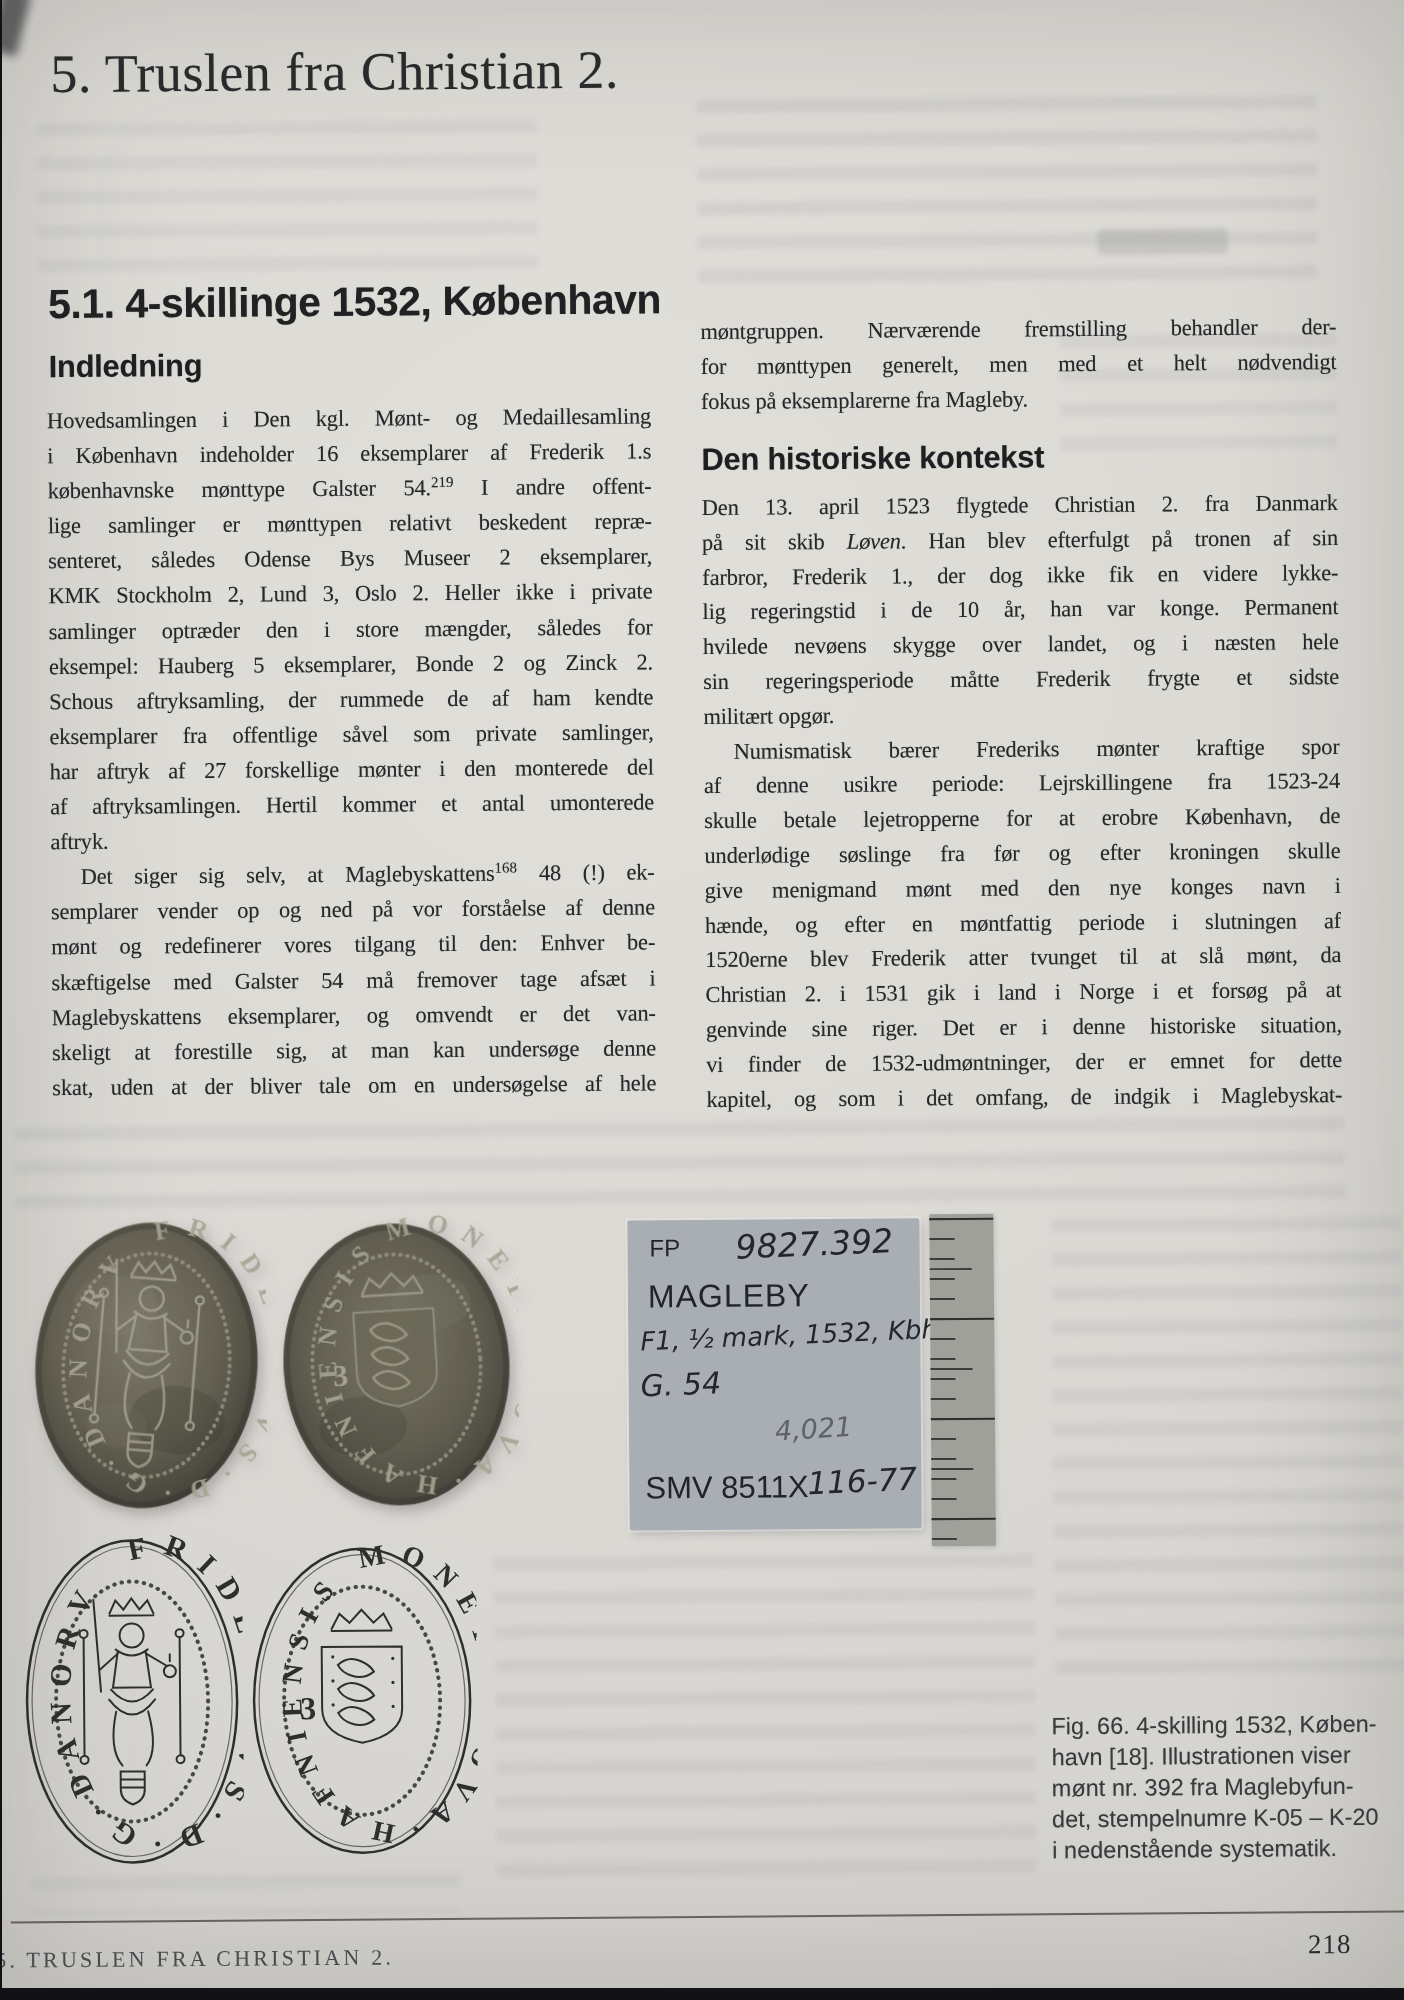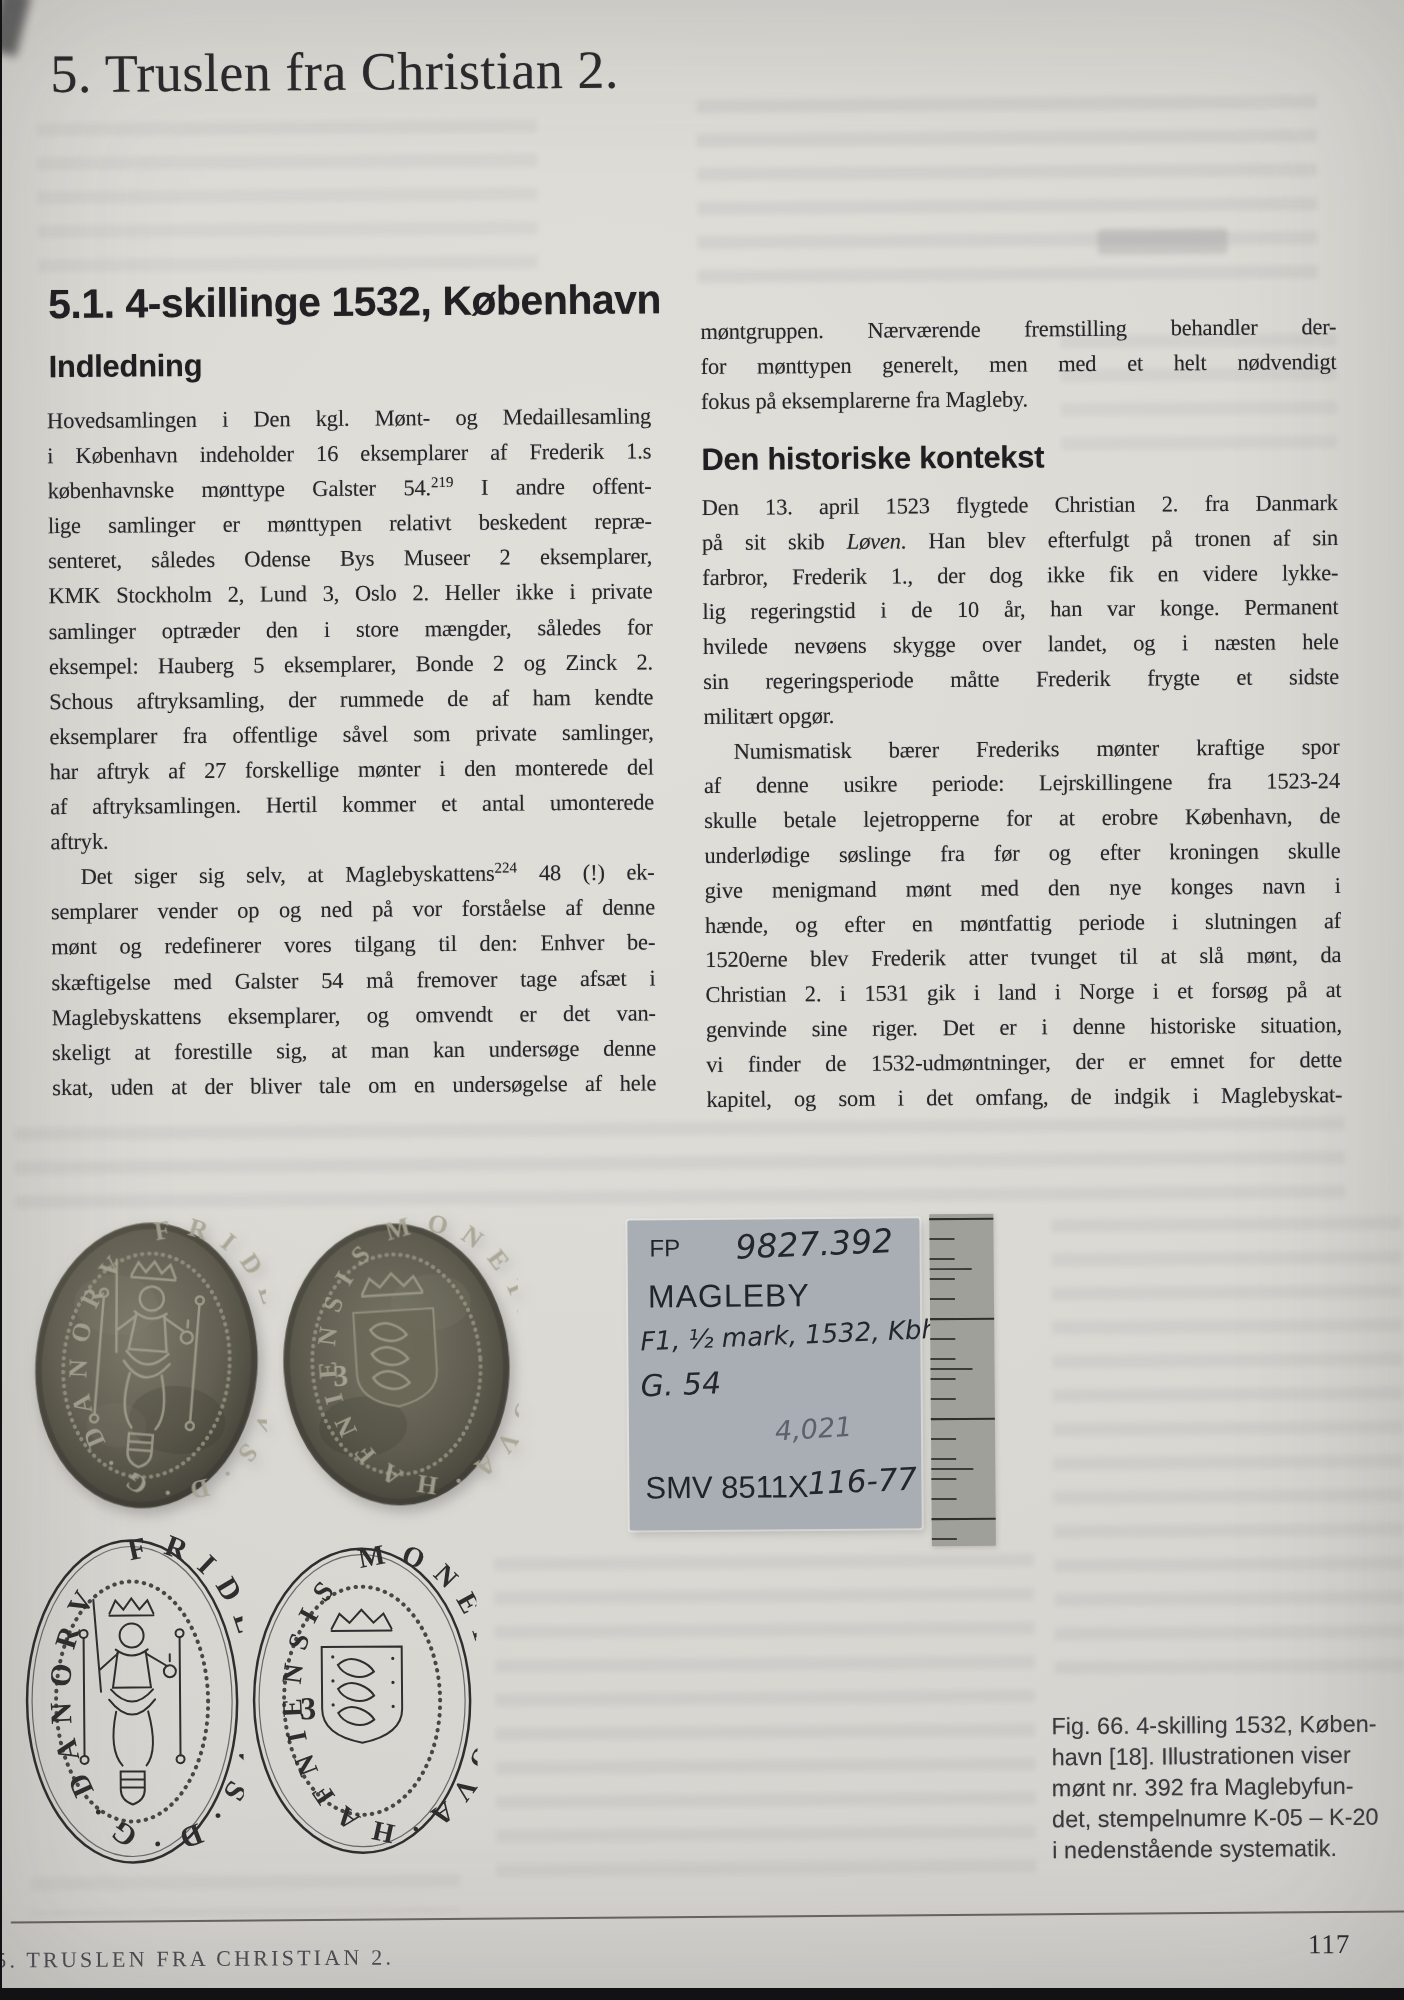--- a/index.html
+++ b/index.html
@@ -100,21 +100,21 @@
     <div class="bl">senteret, således Odense Bys Museer 2 eksemplarer,</div>
     <div class="bl">KMK Stockholm 2, Lund 3, Oslo 2. Heller ikke i private</div>
     <div class="bl">samlinger optræder den i store mængder, således for</div>
     <div class="bl">eksempel: Hauberg 5 eksemplarer, Bonde 2 og Zinck 2.</div>
     <div class="bl">Schous aftryksamling, der rummede de af ham kendte</div>
     <div class="bl">eksemplarer fra offentlige såvel som private samlinger,</div>
     <div class="bl">har aftryk af 27 forskellige mønter i den monterede del</div>
     <div class="bl">af aftryksamlingen. Hertil kommer et antal umonterede</div>
     <div class="bl nj">aftryk.</div>
     <div class="bl ind">
-      <span>Det siger sig selv, at Maglebyskattens</span><span class="sup">224</span><span> 48 (!) ek-</span>
+      <span>Det siger sig selv, at Maglebyskattens</span><span class="sup">168</span><span> 48 (!) ek-</span>
     </div>
     <div class="bl">semplarer vender op og ned på vor forståelse af denne</div>
     <div class="bl">mønt og redefinerer vores tilgang til den: Enhver be-</div>
     <div class="bl">skæftigelse med Galster 54 må fremover tage afsæt i</div>
     <div class="bl">Maglebyskattens eksemplarer, og omvendt er det van-</div>
     <div class="bl">skeligt at forestille sig, at man kan undersøge denne</div>
     <div class="bl">skat, uden at der bliver tale om en undersøgelse af hele</div>
   </div>
 
   <div class="col rl" style="left:702px;top:315px;width:636px;">
@@ -298,18 +298,18 @@
   <div class="col" id="caption">
     <div class="cl">Fig. 66. 4-skilling 1532, Køben-</div>
     <div class="cl">havn [18]. Illustrationen viser</div>
     <div class="cl">mønt nr. 392 fra Maglebyfun-</div>
     <div class="cl">det, stempelnumre K-05 – K-20</div>
     <div class="cl">i nedenstående systematik.</div>
   </div>
 
   <div class="abs" id="footer-rule"></div>
   <div class="abs" id="footer-title">5. TRUSLEN FRA CHRISTIAN 2.</div>
-  <div class="abs" id="page-number">117</div>
+  <div class="abs" id="page-number">218</div>
 
 </div>
 <div id="corner-dark"></div>
 </div>
 <div id="bottom-strip"></div>
 
 </body></html>

